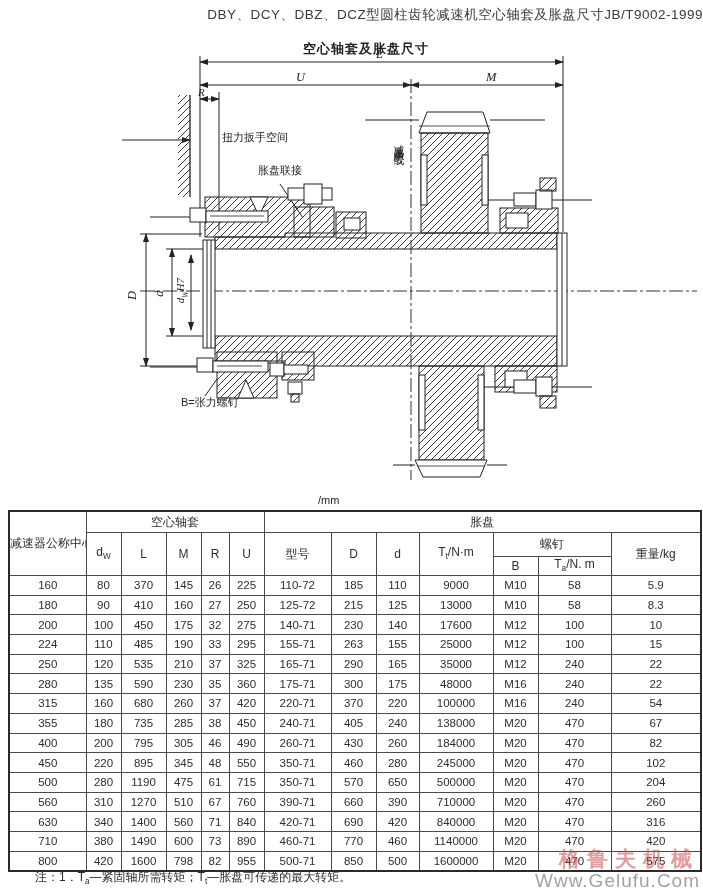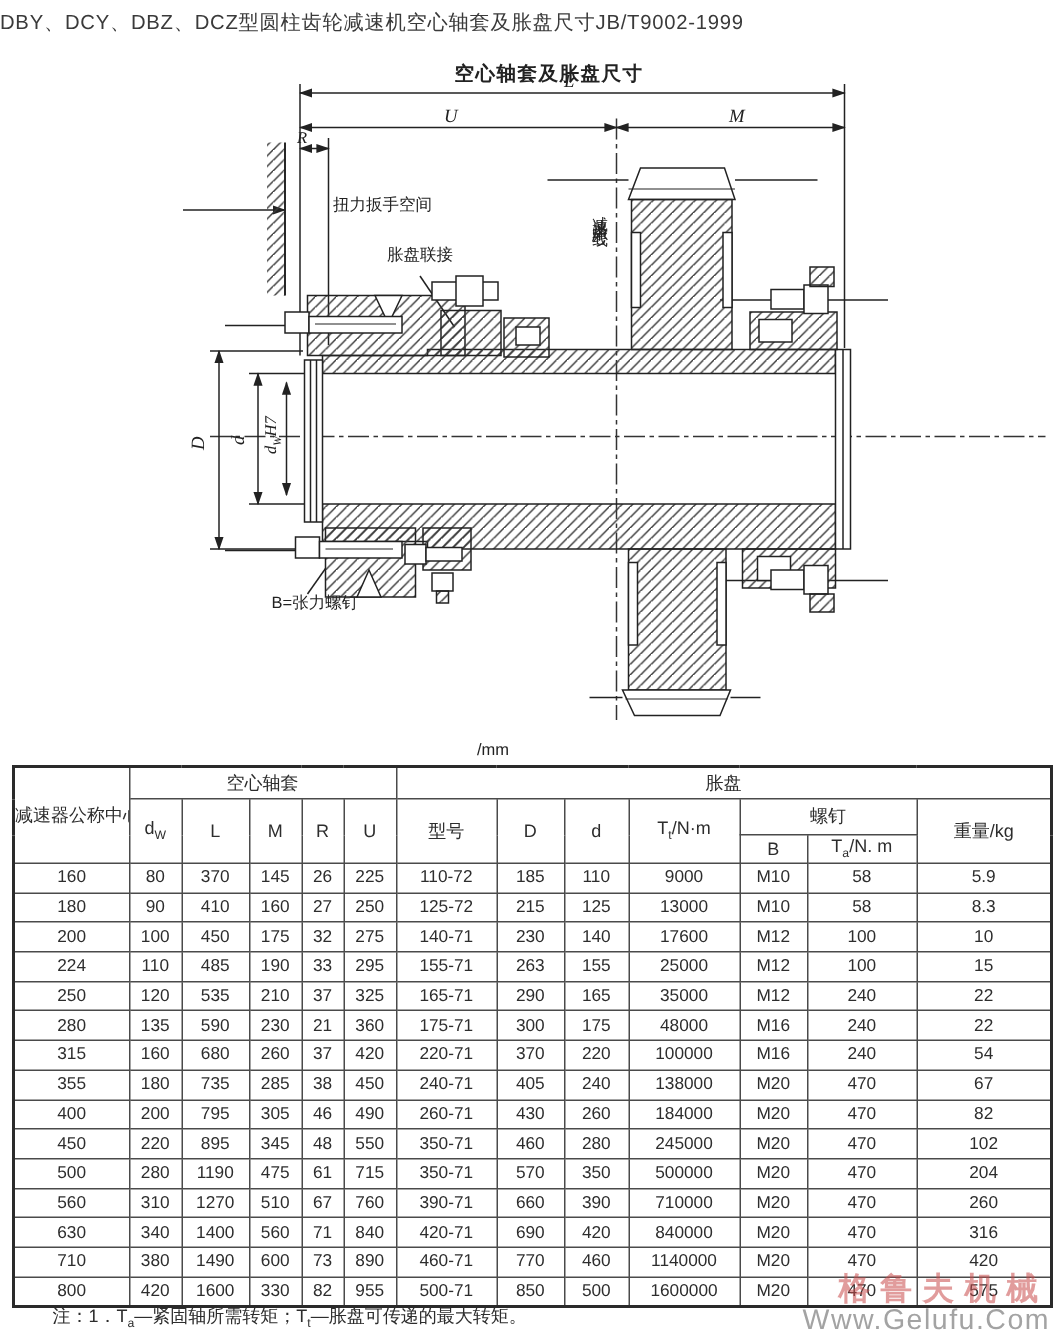--- a/index.html
+++ b/index.html
@@ -1,21 +1,21 @@
 <!DOCTYPE html>
 <html><head>
 <meta charset="utf-8">
 <style>
   html,body{margin:0;padding:0;}
   body{
     position:relative;width:703px;height:894px;background:#ffffff;
     font-family:"Liberation Sans","DejaVu Sans",sans-serif;color:#333;overflow:hidden;
   }
   .abs{position:absolute;}
-  #page-title{left:0;right:0;top:6px;text-align:left;font-size:13.5px;color:#3a3a3a;letter-spacing:.5px;}
+  #page-title{left:0;right:0;top:6px;text-align:right;font-size:13.5px;color:#3a3a3a;letter-spacing:.5px;}
   #drawing-svg{left:0;top:30px;}
   .dwg-label{font-size:11px;color:#222;white-space:nowrap;line-height:1.1;}
   #drawing-title{left:298px;top:40px;width:136px;text-align:center;font-weight:bold;font-size:13px;color:#222;letter-spacing:1px;}
   .dim-letter{font-family:"Liberation Serif","DejaVu Serif",serif;font-style:italic;font-size:12.5px;color:#222;}
   #dim-l{left:376px;top:47px;} #dim-u{left:296px;top:70px;} #dim-m{left:486px;top:70px;} #dim-r{left:198px;top:86px;font-size:11px;}
   #label-wrench{left:222px;top:131px;}
   #label-disc-conn{left:258px;top:164px;}
   #label-centerline{left:393px;top:136px;writing-mode:vertical-rl;text-orientation:upright;font-size:10.5px;letter-spacing:2px;height:100px;}
   .vdim{transform:rotate(-90deg);transform-origin:center;}
   #dim-D{left:128px;top:288px;} #dim-d{left:156px;top:286px;}
@@ -294,21 +294,21 @@
         <td>35000</td>
         <td>M12</td>
         <td>240</td>
         <td>22</td>
       </tr>
       <tr>
         <td>280</td>
         <td>135</td>
         <td>590</td>
         <td>230</td>
-        <td>21</td>
+        <td>35</td>
         <td>360</td>
         <td>175-71</td>
         <td>300</td>
         <td>175</td>
         <td>48000</td>
         <td>M16</td>
         <td>240</td>
         <td>22</td>
       </tr>
       <tr>
@@ -373,21 +373,21 @@
       </tr>
       <tr>
         <td>500</td>
         <td>280</td>
         <td>1190</td>
         <td>475</td>
         <td>61</td>
         <td>715</td>
         <td>350-71</td>
         <td>570</td>
-        <td>350</td>
+        <td>650</td>
         <td>500000</td>
         <td>M20</td>
         <td>470</td>
         <td>204</td>
       </tr>
       <tr>
         <td>560</td>
         <td>310</td>
         <td>1270</td>
         <td>510</td>
@@ -428,21 +428,21 @@
         <td>460</td>
         <td>1140000</td>
         <td>M20</td>
         <td>470</td>
         <td>420</td>
       </tr>
       <tr>
         <td>800</td>
         <td>420</td>
         <td>1600</td>
-        <td>330</td>
+        <td>798</td>
         <td>82</td>
         <td>955</td>
         <td>500-71</td>
         <td>850</td>
         <td>500</td>
         <td>1600000</td>
         <td>M20</td>
         <td>470</td>
         <td>575</td>
       </tr>

